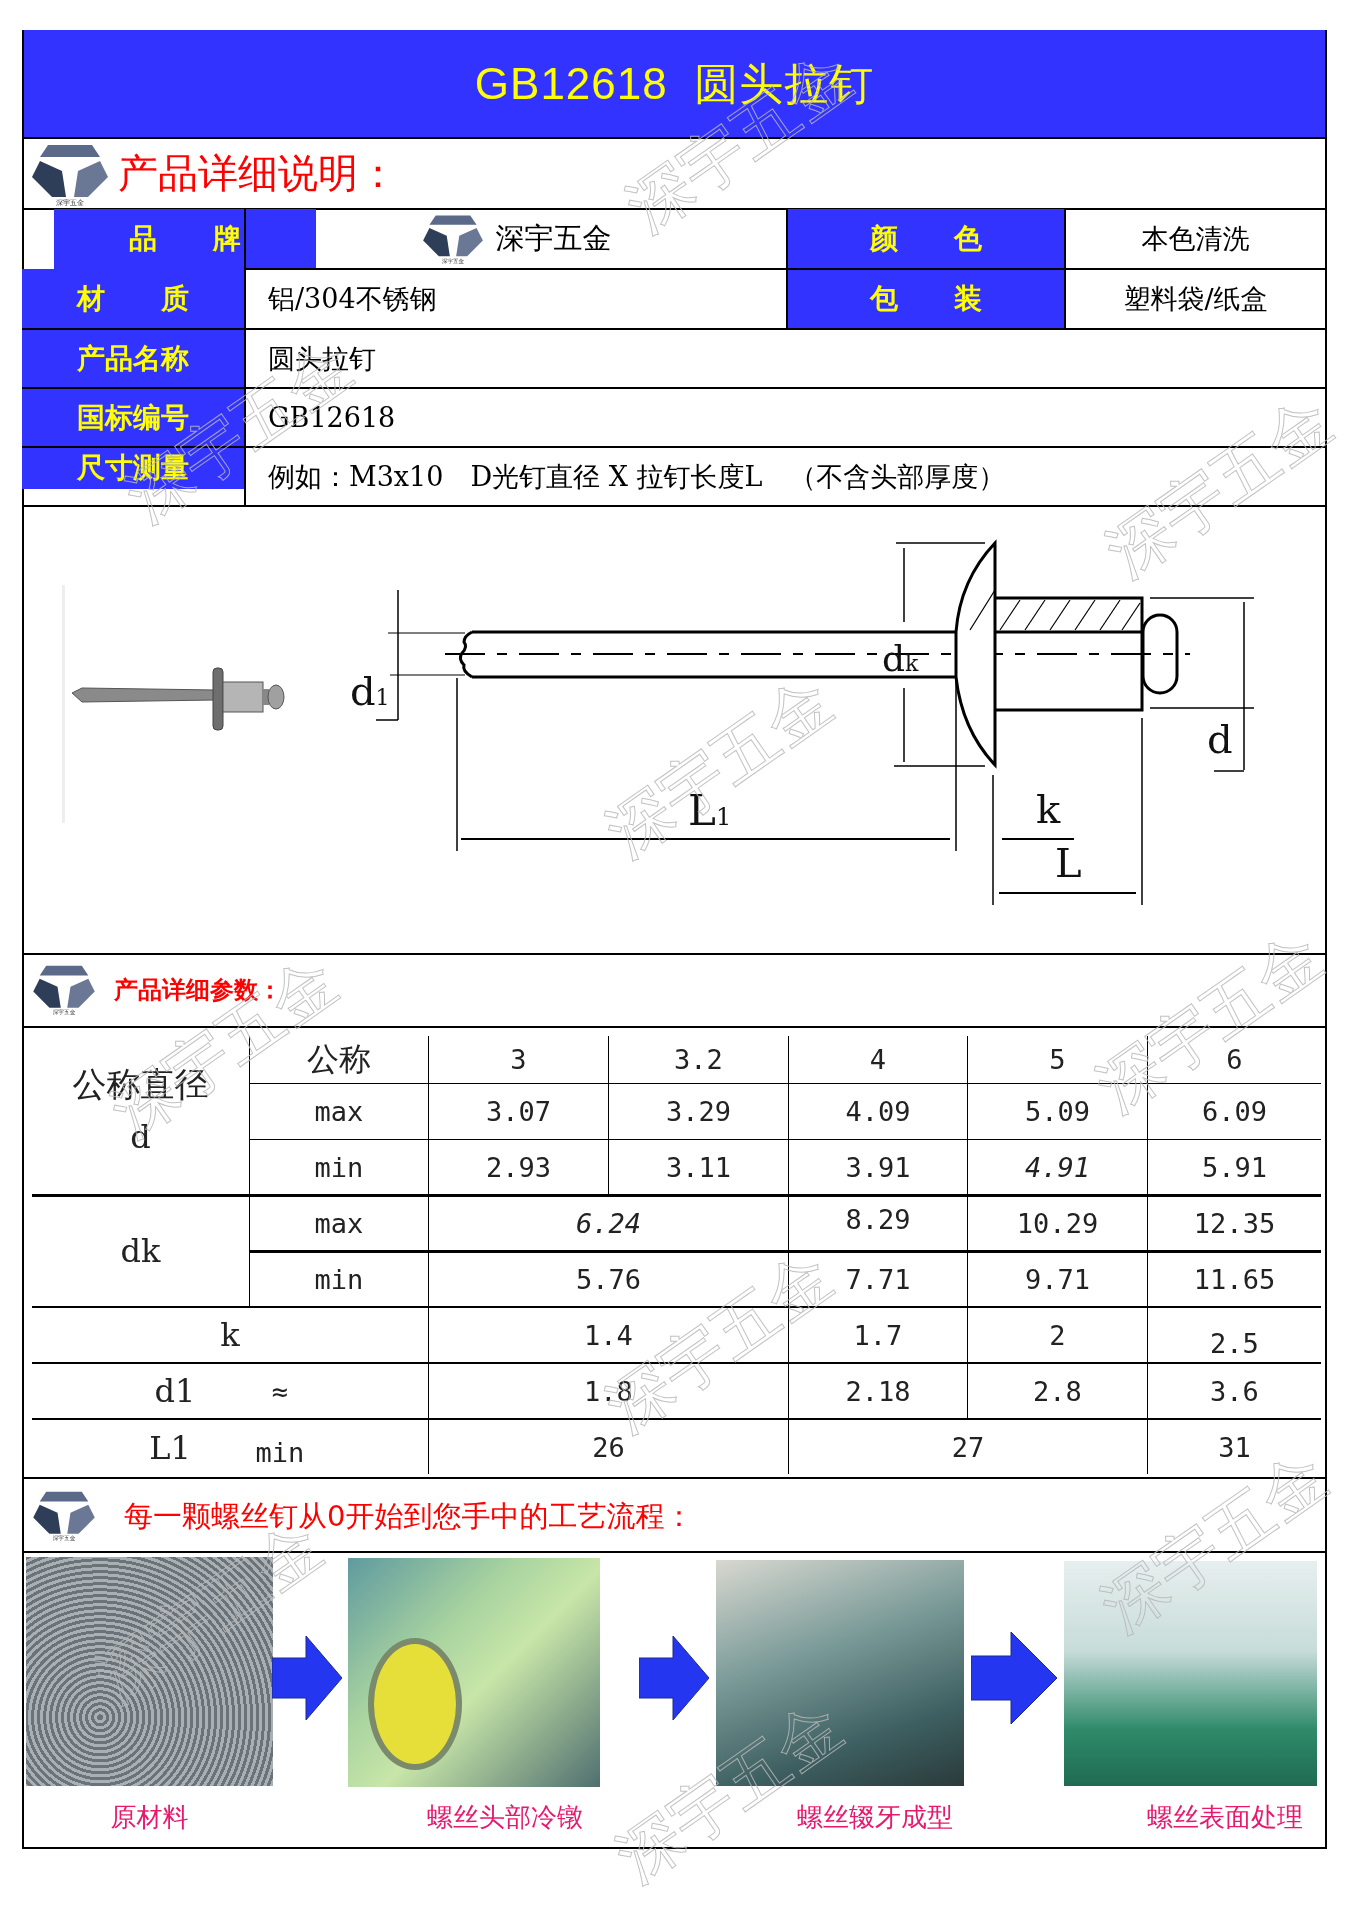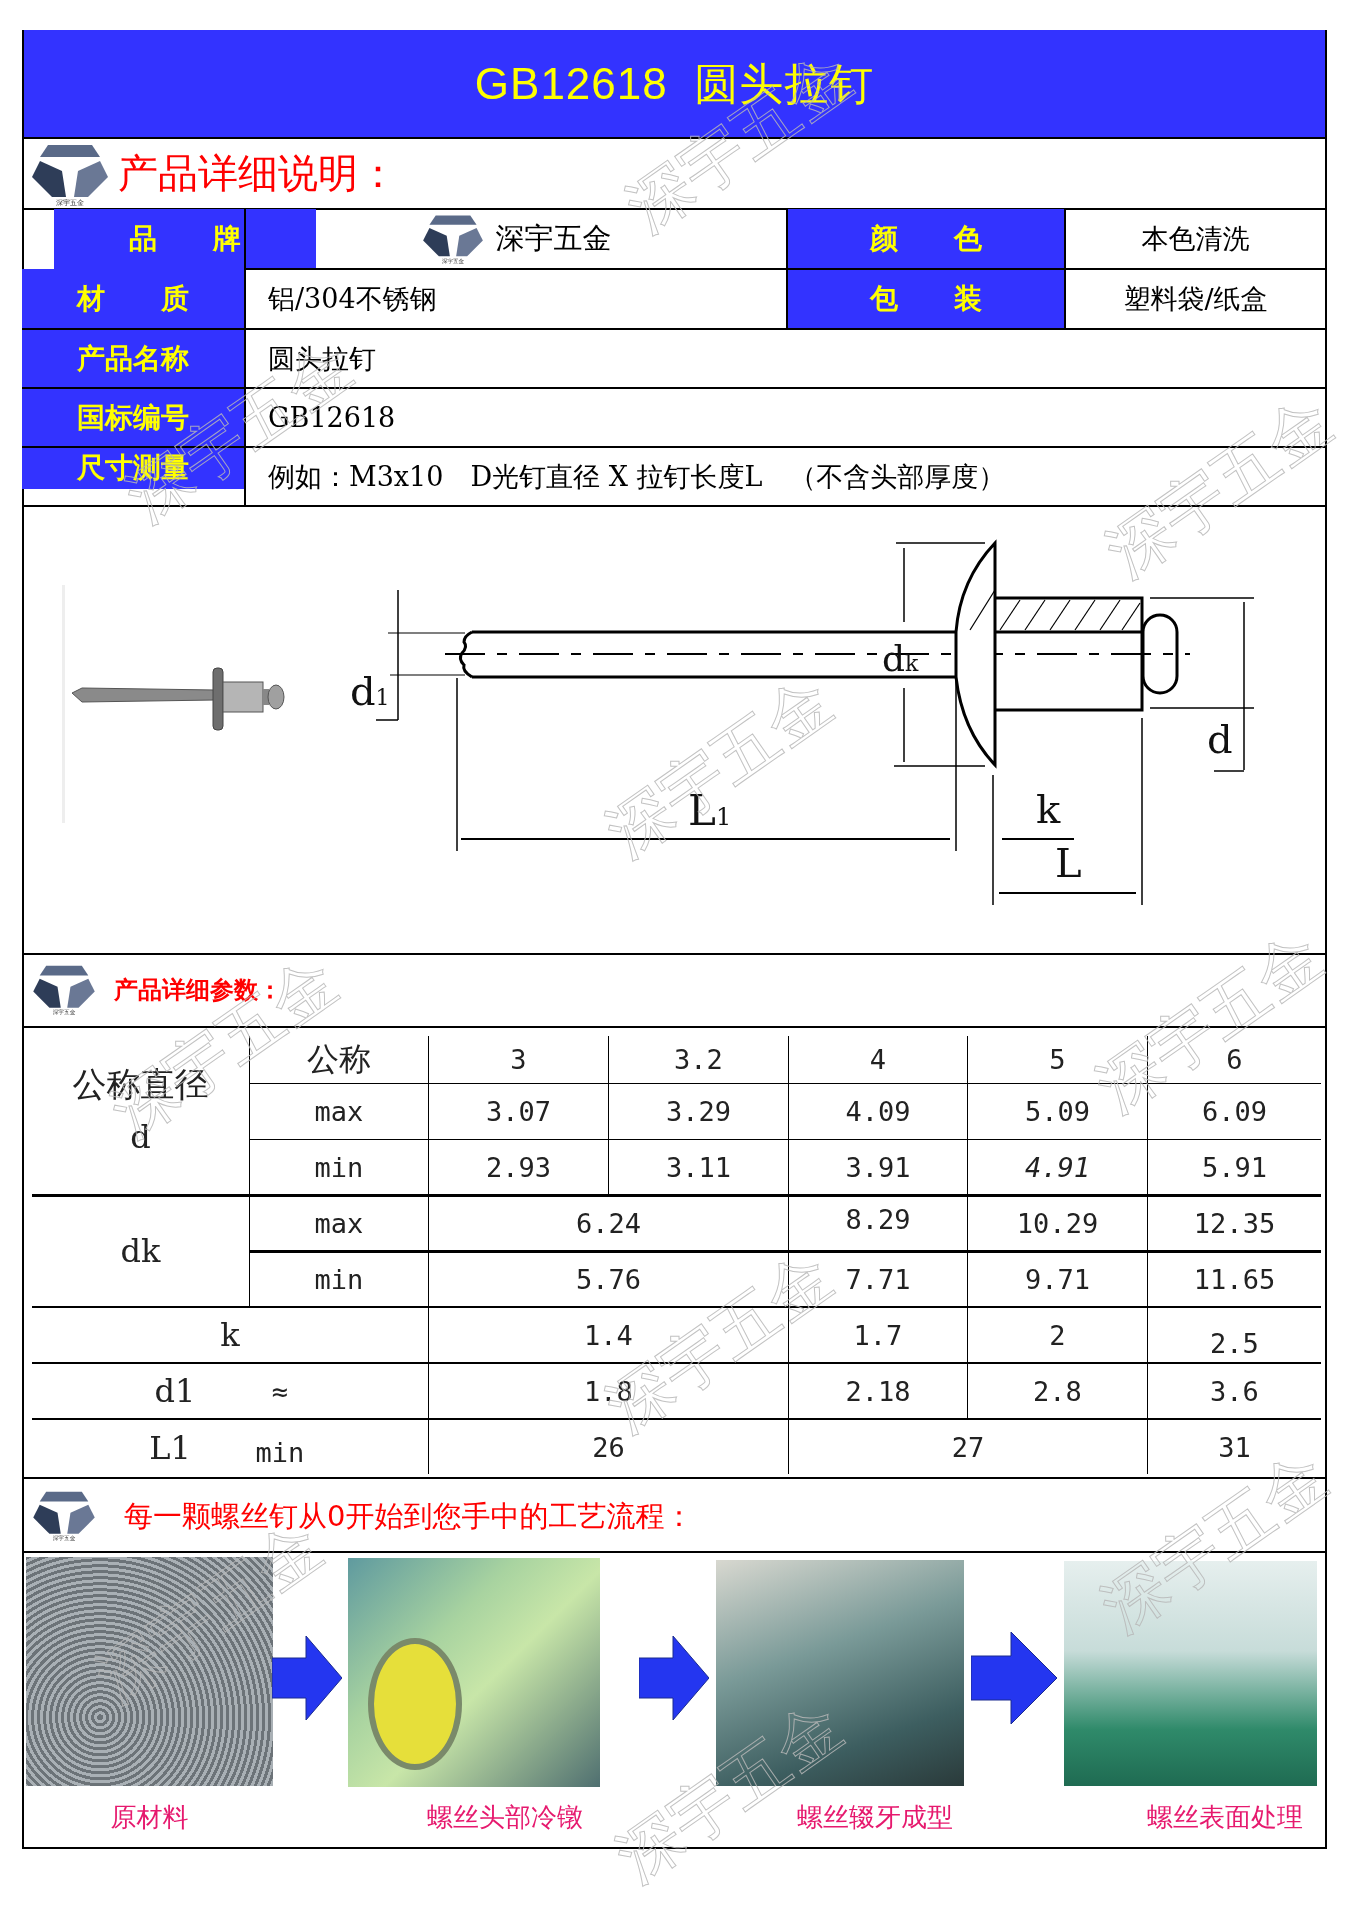--- a/index.html
+++ b/index.html
@@ -212,21 +212,21 @@
 <div class="tcell" style="left:789px;top:1084px;width:178px;height:55px;">4.09</div>
 <div class="tcell" style="left:968px;top:1084px;width:179px;height:55px;">5.09</div>
 <div class="tcell" style="left:1148px;top:1084px;width:173px;height:55px;">6.09</div>
 
 <div class="tcell" style="left:429px;top:1140px;width:179px;height:54px;">2.93</div>
 <div class="tcell" style="left:609px;top:1140px;width:179px;height:54px;">3.11</div>
 <div class="tcell" style="left:789px;top:1140px;width:178px;height:54px;">3.91</div>
 <div class="tcell" style="left:968px;top:1140px;width:179px;height:54px;font-style:italic;">4.91</div>
 <div class="tcell" style="left:1148px;top:1140px;width:173px;height:54px;">5.91</div>
 
-<div class="tcell" style="left:429px;top:1196px;width:359px;height:54px;">6.24</div>
+<div class="tcell" style="left:429px;top:1196px;width:359px;height:54px;font-style:italic;">6.24</div>
 <div class="tcell" style="left:789px;top:1192px;width:178px;height:54px;text-align:right;">8.29</div>
 <div class="tcell" style="left:968px;top:1196px;width:179px;height:54px;">10.29</div>
 <div class="tcell" style="left:1148px;top:1196px;width:173px;height:54px;">12.35</div>
 
 <div class="tcell" style="left:429px;top:1252px;width:359px;height:54px;">5.76</div>
 <div class="tcell" style="left:789px;top:1252px;width:178px;height:54px;">7.71</div>
 <div class="tcell" style="left:968px;top:1252px;width:179px;height:54px;text-align:center;">9.71</div>
 <div class="tcell" style="left:1148px;top:1252px;width:173px;height:54px;">11.65</div>
 
 <div class="tcell" style="left:429px;top:1308px;width:359px;height:54px;">1.4</div>

